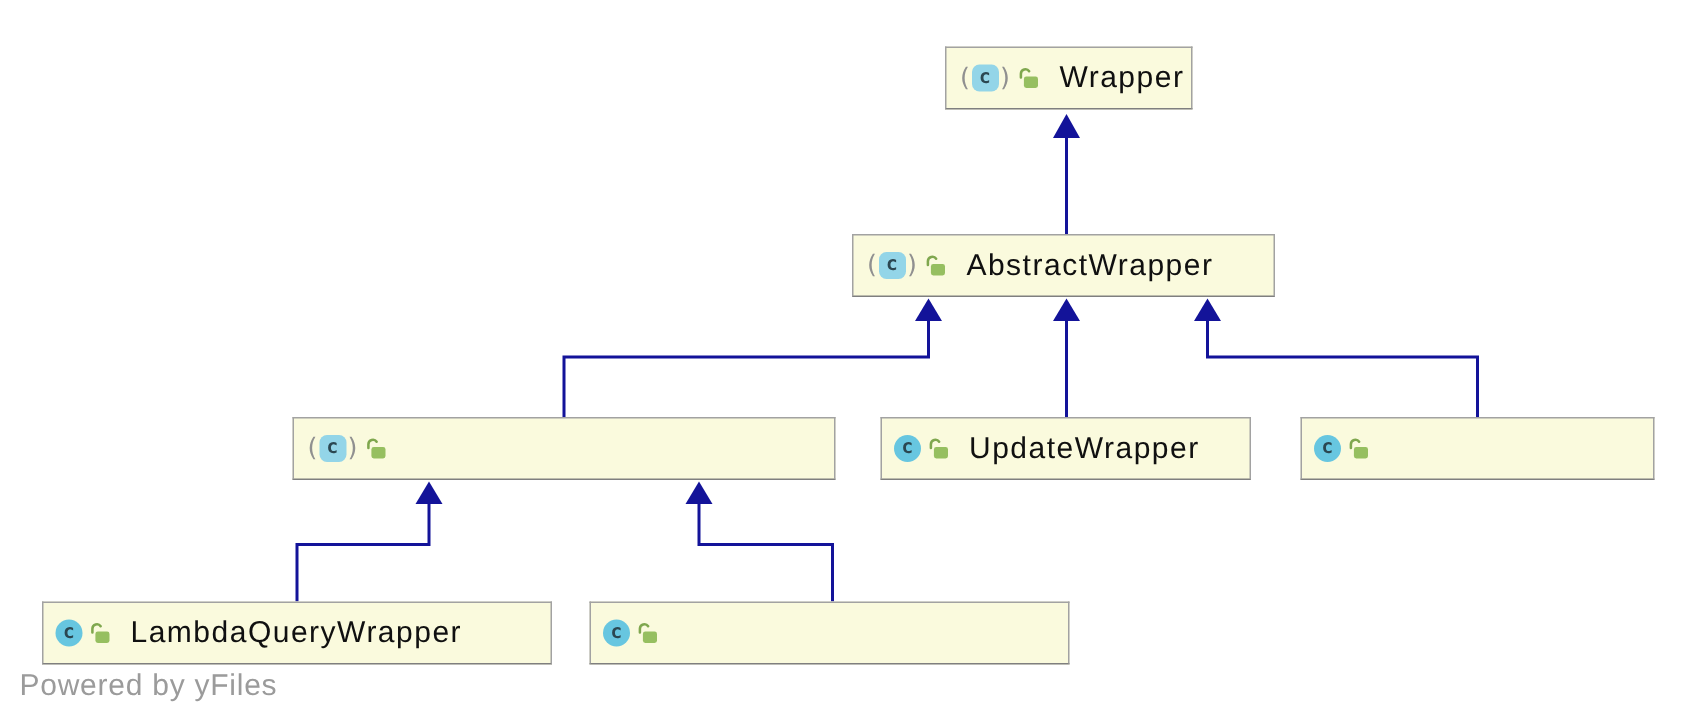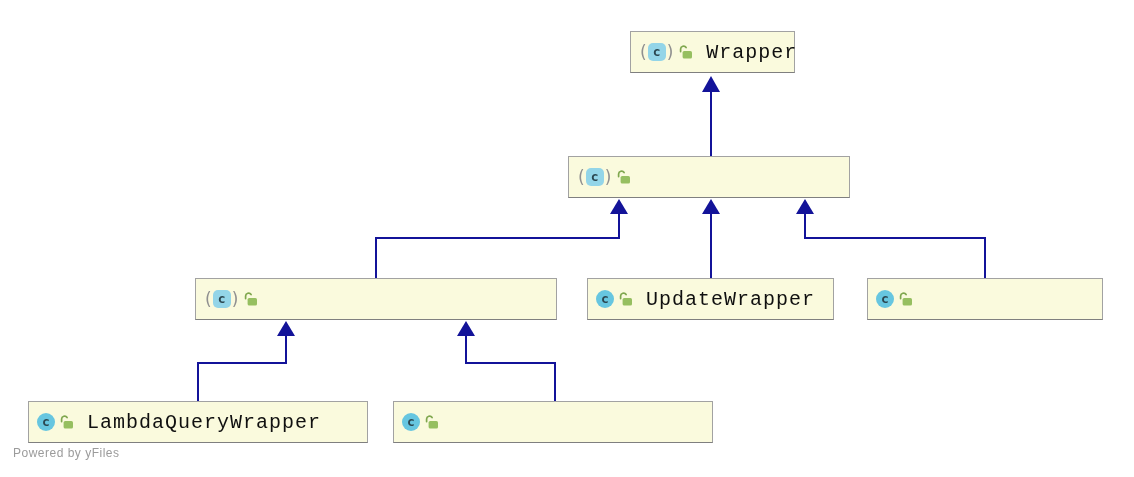--- a/index.html
+++ b/index.html
@@ -30,21 +30,21 @@
   
   .node::after {
     content: "";
     position: absolute;
     left: 3px; top: 3px; right: -4px; bottom: -4px;
     border: 1px solid #b3b3b3;
     z-index: -1;
   }
   .node .label {
     margin-left: 12px;
-    font-family: Liberation Mono, monospace;
+    font-family: Liberation Sans, sans-serif;
     font-size: 20px;
     font-weight: 500;
     letter-spacing: 1px;
     color: #101010;
     white-space: nowrap;
   }
   .icon-group {
     display: flex;
     align-items: center;
     flex: 0 0 auto;
@@ -71,21 +71,21 @@
     font-size: 17px;
     line-height: 18px;
     padding: 0 1px;
   }
   .lock-icon { margin-left: 4px; flex: 0 0 auto; display: inline-flex; }
   #watermark {
     position: absolute;
     left: 13px;
     top: 446px;
     font-family: "Liberation Sans", sans-serif;
-    font-size: 12px;
+    font-size: 20px;
     color: #9b9b9b;
     letter-spacing: 0.5px;
   }
 </style>
 </head>
 <body>
 
 <div id="canvas">
 
   <svg id="edges" width="1134" height="477" viewBox="0 0 1134 477" fill="none" xmlns="http://www.w3.org/2000/svg">
@@ -135,20 +135,21 @@
       <span class="paren">(</span>
       <span class="class-icon">c</span>
       <span class="paren">)</span>
       <span class="lock-icon">
         <svg width="16" height="16" viewBox="0 0 16 16">
             <path d="M2.6 7.6 V5.1 a3 3 0 0 1 5.5-1.6" stroke="#7fa74e" stroke-width="1.7" fill="none" stroke-linecap="round"></path>
             <rect x="4.6" y="7" width="9.4" height="7.6" rx="1.6" fill="#96bf60"></rect>
           </svg>
       </span>
     </span>
+    <span class="label">AbstractWrapper</span>
   </div>
 
   <div class="node abstract" style="left:195px; top:278px; width:362px;">
     <span class="icon-group">
       <span class="paren">(</span>
       <span class="class-icon">c</span>
       <span class="paren">)</span>
       <span class="lock-icon">
         <svg width="16" height="16" viewBox="0 0 16 16">
             <path d="M2.6 7.6 V5.1 a3 3 0 0 1 5.5-1.6" stroke="#7fa74e" stroke-width="1.7" fill="none" stroke-linecap="round"></path>

